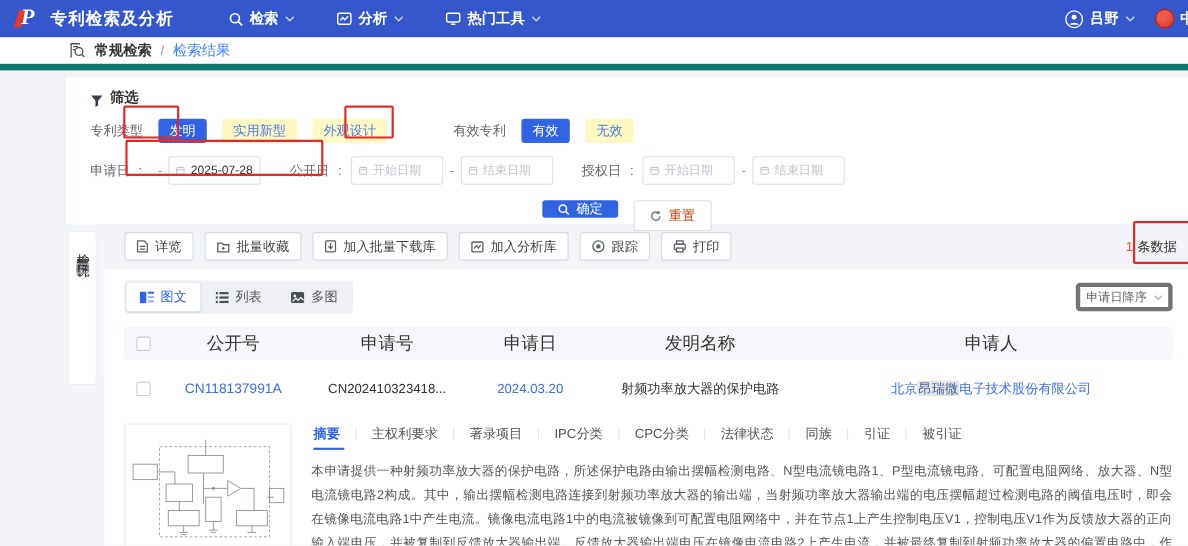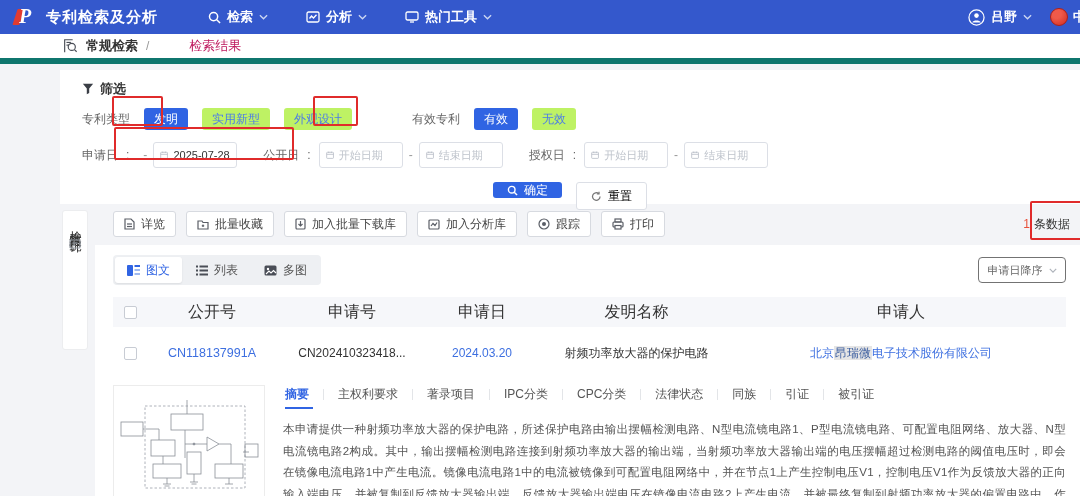--- a/index.html
+++ b/index.html
@@ -21,43 +21,43 @@
   .nav-right { margin-left:auto; display:flex; align-items:center; gap:18px; margin-right:0; }
   .user { display:flex; align-items:center; gap:6px; font-size:13px; font-weight:700; }
   .flag { width:18px; height:18px; border-radius:50%; background:radial-gradient(circle at 35% 30%, #F05A4A 0 30%, #CE2B20 100%); border:1px solid #B01F16; }
   .lang { display:flex; align-items:center; gap:5px; font-size:13px; font-weight:700; margin-right:-6px; }
 
   
   .crumb-bar { position:absolute; top:34px; left:0; width:1080px; height:30px; background:#fff;
                border-bottom:6px solid #0f766e; display:flex; align-items:center; padding-left:62px; gap:8px; }
   .crumb-main { font-size:13px; font-weight:700; color:#333; }
   .crumb-sep { font-size:12px; color:#999; }
-  .crumb-sub { font-size:13px; color:#be185d;margin-left:32px; }
+  .crumb-sub { font-size:13px; color:#3b82f6; }
 
   
   .filter-card { position:absolute; top:70px; left:60px; right:0; height:134px; background:#fff; padding:10px 0 0 22px; }
-  .filter-head { display:flex; align-items:center; gap:6px; font-size:13px; font-weight:700; color:#333; margin-bottom:9px; }
+  .filter-head { display:flex; align-items:flex-end; gap:6px; font-size:13px; font-weight:700; color:#333; margin-bottom:9px; }
   .chip-row { display:flex; align-items:center; font-size:12px; color:#666; height:24px; }
   .chip-row .lbl { margin-right:14px; }
   .chip { display:inline-flex; align-items:center; height:22px; padding:0 10px; border-radius:3px; margin-right:14px;
-          background:#bef264; color:#4B7CE8; font-size:12px; cursor:pointer; }
+          background:#fef9c3; color:#4B7CE8; font-size:12px; cursor:pointer; }
   .chip.sel { background:#3064E3; color:#fff; }
   .gap-lbl { margin-left:46px; margin-right:14px; }
   .date-row { display:flex; align-items:center; margin-top:10px; font-size:12px; color:#666; height:28px; }
   .date-lbl { margin-right:8px; }
   .date-inp { width:84px; height:26px; border:1px solid #DCDFE6; border-radius:3px; display:flex; align-items:center;
               padding:0 6px; gap:5px; background:#fff; }
   .date-inp input { border:0; outline:0; width:100%; font-size:11px; color:#333; font-family:inherit; background:transparent; }
   .date-inp input::placeholder { color:#BFC4CC; }
   .dash { margin:0 6px; color:#999; }
   .grp-gap { margin-left:26px; }
   .btn-row { display:flex; justify-content:center; gap:14px; margin-top:13px; margin-left:-22px; }
   .btn-primary { height:16px; padding:0 14px; background:#3064E3; color:#fff; border:0; border-radius:3px;
                  font-size:12px; display:flex; align-items:center; gap:6px; cursor:pointer; font-family:inherit; }
-  .btn-plain { height:28px; padding:0 14px; background:#fff; color:#000000; border:1px solid #DCDFE6; border-radius:3px;
+  .btn-plain { height:28px; padding:0 14px; background:#fff; color:#c2410c; border:1px solid #DCDFE6; border-radius:3px;
                font-size:12px; display:flex; align-items:center; gap:6px; cursor:pointer; font-family:inherit; }
 
   
   .side-tab { position:absolute; left:62px; top:210px; width:26px; height:140px; background:#fff; border:1px solid #ECEDEF;
               border-radius:3px; display:flex; flex-direction:column; align-items:center; padding-top:10px; gap:6px; cursor:pointer; }
   .side-tab .vtxt { writing-mode:vertical-lr; text-orientation:upright; font-size:12px; color:#333; letter-spacing:2px; }
 
   
   .toolbar { position:absolute; left:113px; top:211px; display:flex; gap:10px; }
   .tool-btn { height:26px; padding:0 10px; background:#fff; border:1px solid #D7DAE0; border-radius:3px; font-size:12px;
@@ -65,21 +65,21 @@
   .count { position:absolute; right:10px; top:216px; font-size:12px; color:#333; }
   .count .num { color:#E8503A; margin-right:4px; }
 
   
   .results-card { position:absolute; left:95px; top:245px; right:0; bottom:0; background:#fff; padding:10px 14px 0 18px; }
   .view-bar { display:flex; align-items:center; }
   .view-switch { display:flex; background:#EEF0F3; border-radius:4px; padding:2px; gap:2px; }
   .view-seg { height:26px; padding:0 12px; display:flex; align-items:center; gap:6px; font-size:12px; color:#555;
               border-radius:3px; cursor:pointer; }
   .view-seg.sel { background:#fff; color:#3064E3; box-shadow:0 1px 2px rgba(0,0,0,.08); }
-  .sort-select { margin-left:auto; height:26px; width:88px; border:1px solid #737373; border-radius:4px; background:#fff;
+  .sort-select { margin-left:auto; height:26px; width:88px; border:4px solid #737373; border-radius:4px; background:#fff;
                  display:flex; align-items:center; justify-content:center; gap:6px; font-size:11px; color:#666; cursor:pointer; }
 
   .thead { display:flex; align-items:center; height:30px; background:#F6F7FA; margin-top:12px; font-size:16px; color:#333; }
   .trow  { display:flex; align-items:center; height:52px; font-size:12px; color:#333;justify-content:center; }
   .col-check { width:34px; display:flex; justify-content:center; }
   .cbx { width:13px; height:13px; border:1px solid #C8CCD4; border-radius:2px; background:#fff; cursor:pointer; }
   .col-pub { width:130px; text-align:center; }
   .col-app { width:150px; text-align:center; }
   .col-date { width:110px; text-align:center; }
   .col-title { flex:1; text-align:center; }

